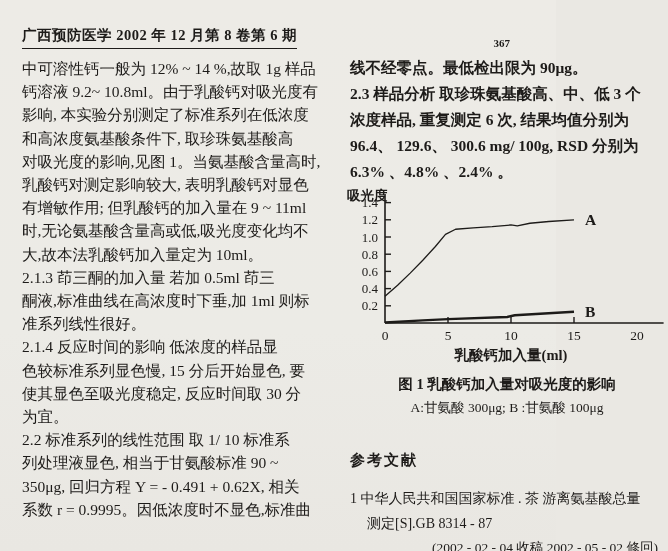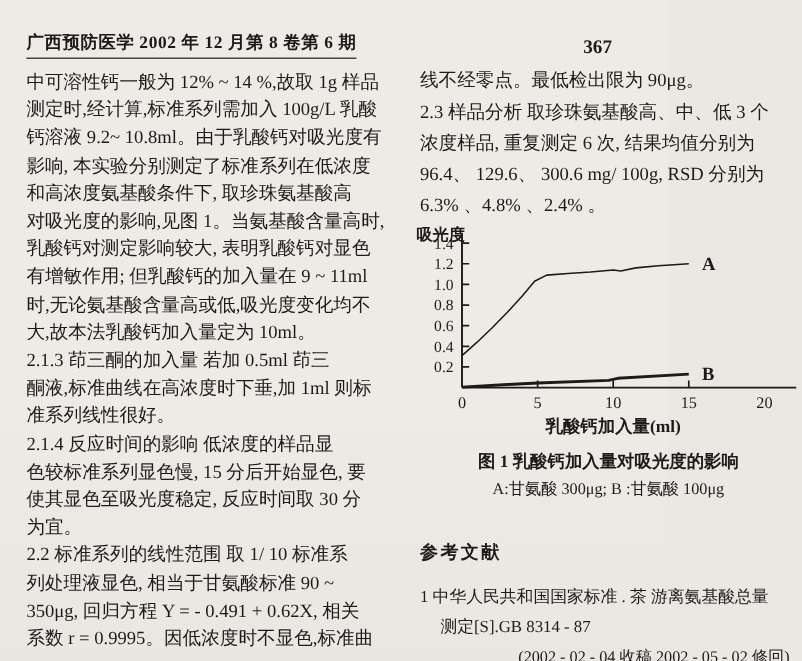--- a/index.html
+++ b/index.html
@@ -16,28 +16,28 @@
     background:linear-gradient(180deg,#edebe6 0%,#ecebe6 60%,#e9e7e2 100%);
   }
   .header {
     position:absolute; top:26px; left:22px; right:18px;
     display:flex; justify-content:space-between; align-items:flex-end;
   }
   .journal-line {
     font-size:14.5px; font-weight:bold; letter-spacing:.5px;
     border-bottom:1.5px solid #1d1b19; padding-bottom:3px;
   }
-  .page-number { font-size:16px; font-weight:bold; padding-right:28px; }
+  .page-number { font-size:11px; font-weight:bold; padding-right:28px; }
 
   .columns { position:absolute; top:55px; left:22px; }
   .col-left  { position:absolute; left:0;   top:2px;  width:322px; }
   .col-right { position:absolute; left:328px; top:0;  width:314px; }
 
   .col-left .text-line  { font-size:15.5px; line-height:23.2px; white-space:nowrap; }
-  .body-lines .text-line { font-size:15.5px; line-height:26px;  white-space:nowrap; }
+  .body-lines .text-line { font-size:15.5px; line-height:26px;  white-space:nowrap;font-weight:bold; }
 
   .figure { position:relative; margin-top:-8px; }
   .ylabel { position:absolute; top:-4px; left:-3px; font-size:13.5px; font-weight:bold; }
   .figure svg { display:block; margin-top:14px; }
   .fig-cap-1 { text-align:center; font-size:14.5px; font-weight:bold; margin-top:12px; white-space:nowrap; }
   .fig-cap-2 { text-align:center; font-size:13.5px; margin-top:5px; white-space:nowrap; }
 
   .refs { margin-top:34px; }
   .refs-heading { text-align:left; font-size:15px; font-weight:bold; letter-spacing:2px; }
   .ref-item { margin-top:16px; font-size:14px; line-height:25px; }
@@ -51,21 +51,20 @@
 
   <div class="header">
     <span class="journal-line">广西预防医学  2002 年 12 月第 8 卷第 6 期</span>
     <span class="page-number">367</span>
   </div>
 
   <div class="columns">
 
     <div class="col-left">
         <div class="text-line">中可溶性钙一般为 12% ~ 14 %,故取 1g 样品</div>
-        <div class="text-line">测定时,经计算,标准系列需加入 100g/L 乳酸</div>
         <div class="text-line">钙溶液 9.2~ 10.8ml。由于乳酸钙对吸光度有</div>
         <div class="text-line">影响, 本实验分别测定了标准系列在低浓度</div>
         <div class="text-line">和高浓度氨基酸条件下, 取珍珠氨基酸高</div>
         <div class="text-line">对吸光度的影响,见图 1。当氨基酸含量高时,</div>
         <div class="text-line">乳酸钙对测定影响较大, 表明乳酸钙对显色</div>
         <div class="text-line">有增敏作用; 但乳酸钙的加入量在 9 ~ 11ml</div>
         <div class="text-line">时,无论氨基酸含量高或低,吸光度变化均不</div>
         <div class="text-line">大,故本法乳酸钙加入量定为 10ml。</div>
         <div class="text-line">2.1.3  茚三酮的加入量  若加 0.5ml 茚三</div>
         <div class="text-line">酮液,标准曲线在高浓度时下垂,加 1ml 则标</div>

